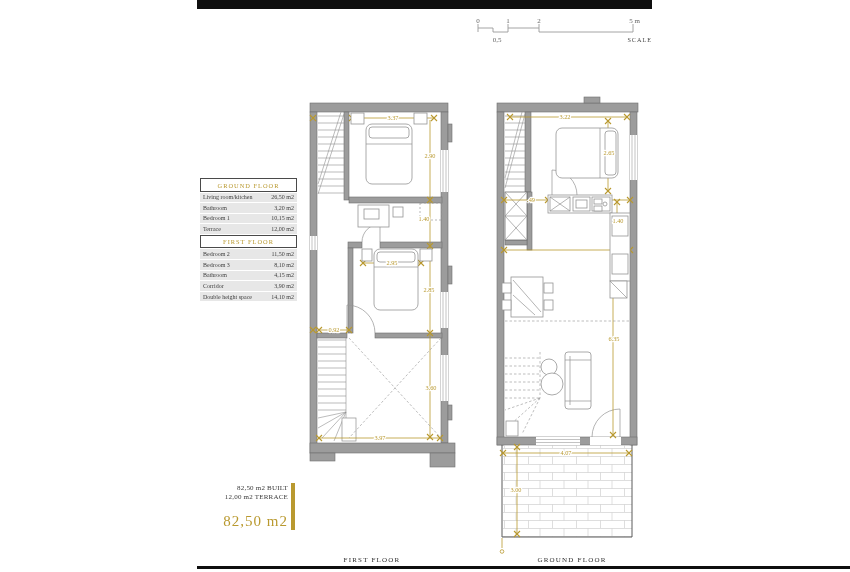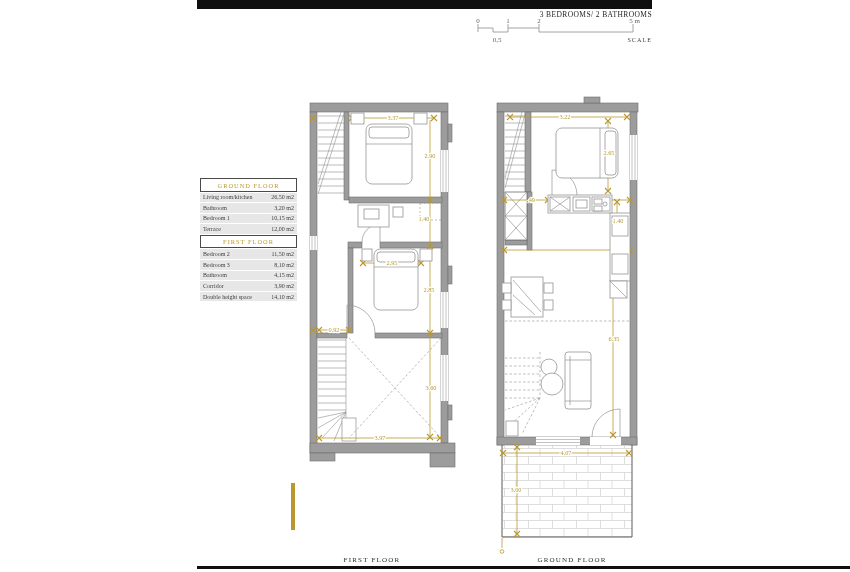--- a/index.html
+++ b/index.html
@@ -44,21 +44,20 @@
   .dimtxt{font-family:"Liberation Serif",serif;font-size:6.3px;fill:var(--gold);
           text-anchor:middle;paint-order:stroke;stroke:#fff;stroke-width:2.4px;stroke-linejoin:round;}
 </style>
 </head>
 <body>
 
 <div class="canvas">
 
   <div class="topbar"></div>
 
-  <div class="title">3 BEDROOMS/ 2 BATHROOMS</div>
 
   <svg class="scalebar" width="200" height="36">
     <g>
       <path class="sline" d="M8 10 V18 M38 10 V18 M69 10 V18 M163 10 V18 M23 14 V18"></path>
       <path class="sline" d="M8 14 H23 M23 18 H38 M38 14 H69 M69 18 H163"></path>
     </g>
     <text x="8" y="9" text-anchor="middle">0</text>
     <text x="38" y="9" text-anchor="middle">1</text>
     <text x="69" y="9" text-anchor="middle">2</text>
     <text x="170" y="9" text-anchor="end">5 m</text>
@@ -100,20 +99,25 @@
     <div class="trow">
       <span>Corridor</span>
       <span class="tval">3,90 m2</span>
     </div>
     <div class="trow">
       <span>Double height space</span>
       <span class="tval">14,10 m2</span>
     </div>
   </div>
 
+  <div class="summary">
+    <div class="sline1">82,50 m2 BUILT</div>
+    <div class="sline1">12,00 m2 TERRACE</div>
+    <div class="stotal">82,50 m2</div>
+  </div>
   <div class="goldbar"></div>
 
   <svg class="plans" width="850" height="572">
     <defs>
       <g id="tx">
           <line x1="-3" y1="3" x2="3" y2="-3"></line>
           <line x1="-3" y1="-3" x2="3" y2="3"></line>
         </g>
       <pattern id="brick" width="24" height="16" patternUnits="userSpaceOnUse">
         <path d="M0 .5 H24 M0 8.5 H24 M12 .5 V8.5 M.5 8.5 V16" stroke="#c8c8c8" stroke-width=".6" fill="none"></path>

